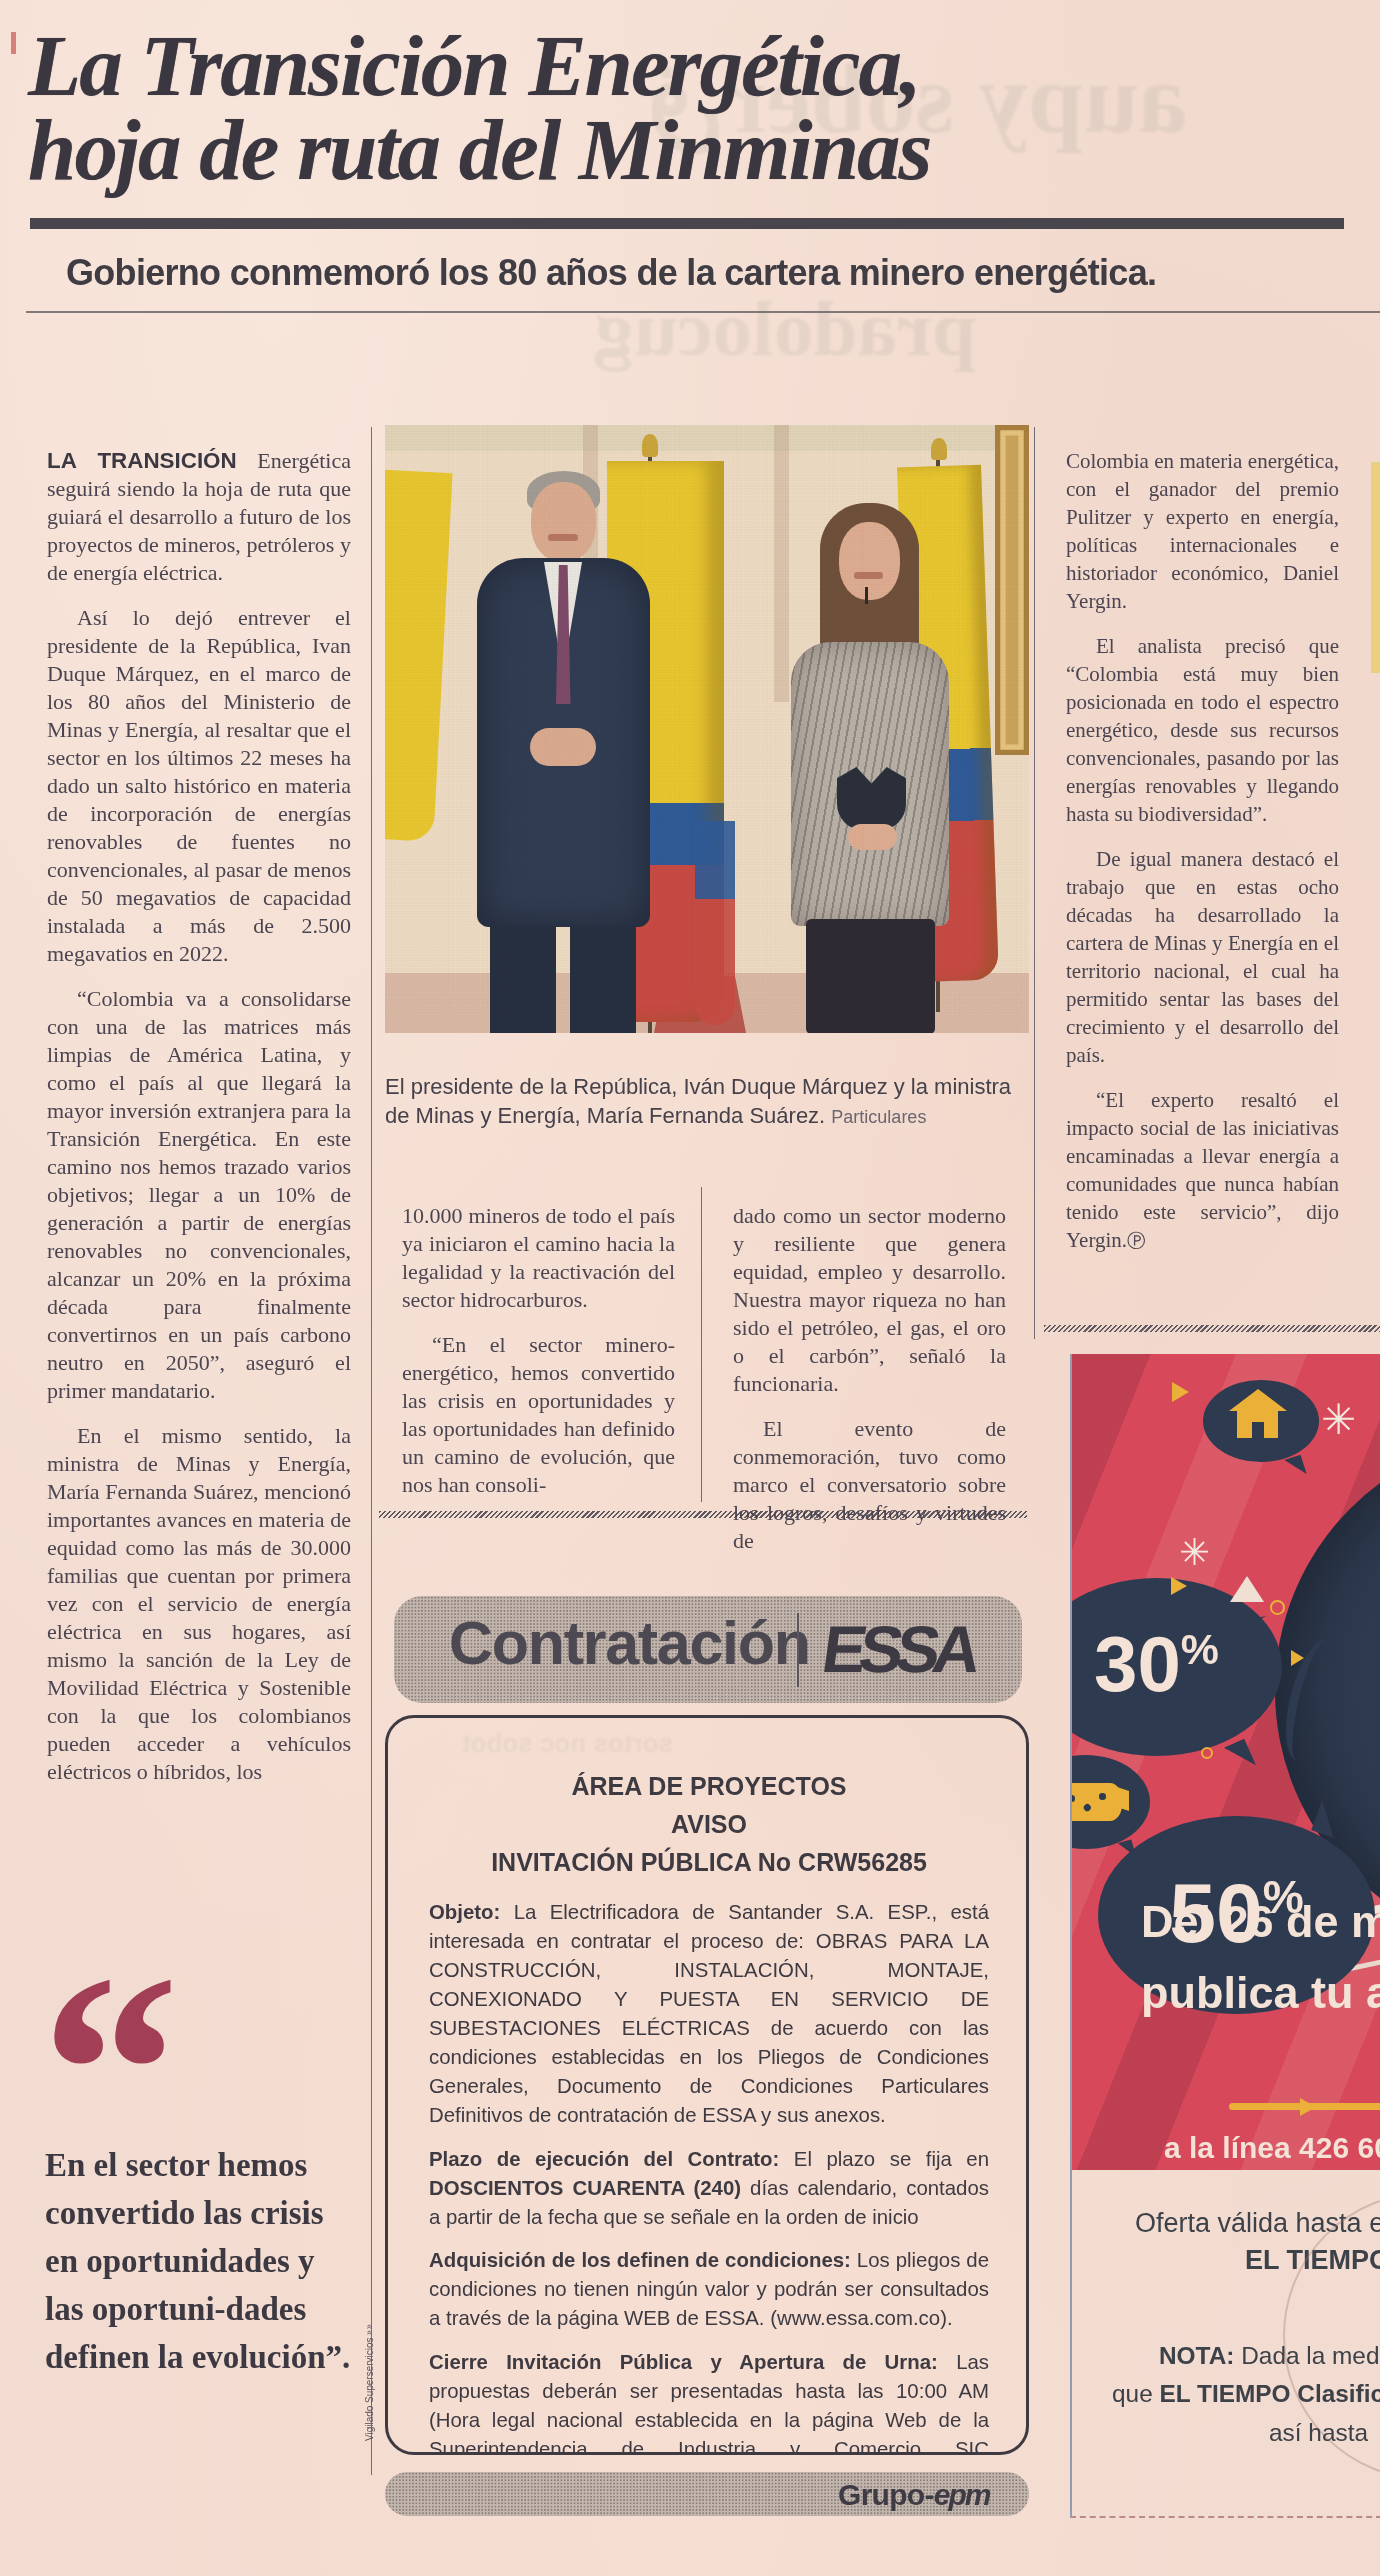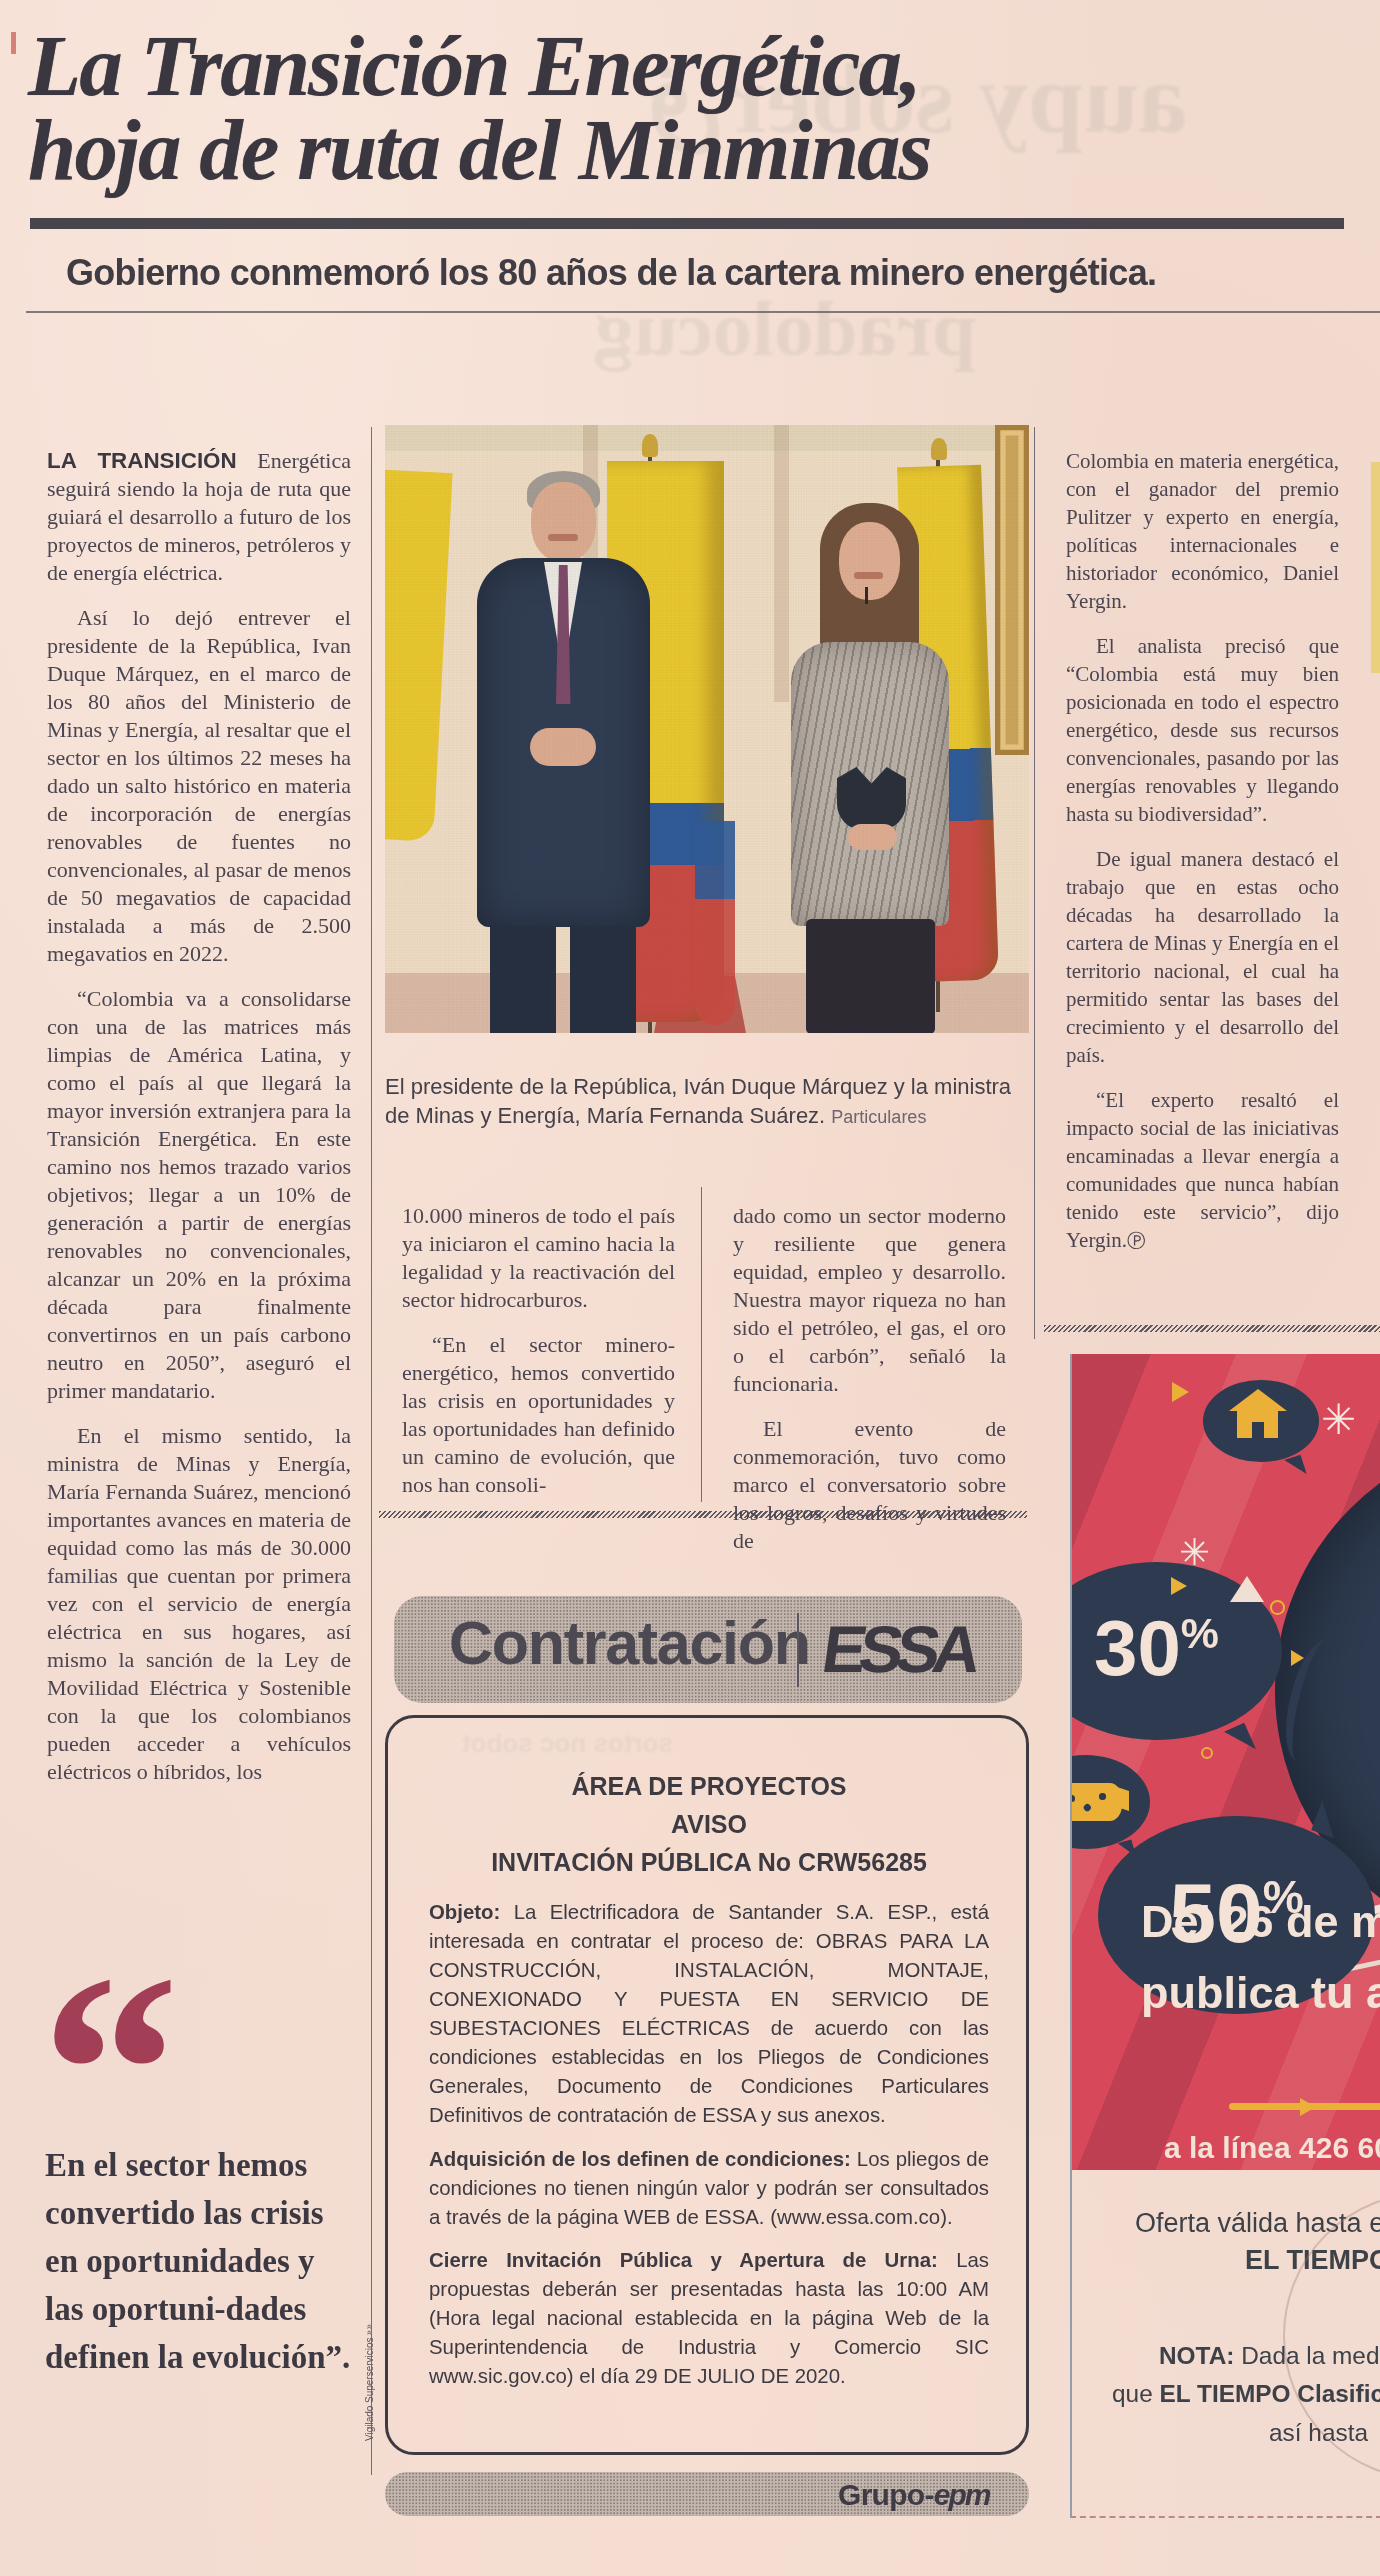--- a/index.html
+++ b/index.html
@@ -188,20 +188,21 @@
   <div class="abs ctr-label">Contratación</div>
   <div class="abs ctr-div"></div>
   <div class="abs essa-logo">ESSA</div>
 
   <div class="abs essa-box">
     <h3>ÁREA DE PROYECTOS</h3>
     <h3>AVISO</h3>
     <h3>INVITACIÓN PÚBLICA No CRW56285</h3>
     <div class="gap"></div>
     <p><b>Objeto:</b><span> La Electrificadora de Santander S.A. ESP., está interesada en contratar el proceso de:  OBRAS PARA LA CONSTRUCCIÓN, INSTALACIÓN, MONTAJE, CONEXIONADO Y PUESTA EN SERVICIO DE SUBESTACIONES ELÉCTRICAS de acuerdo con las condiciones establecidas en los Pliegos de Condiciones Generales, Documento de Condiciones Particulares Definitivos de contratación de ESSA y sus anexos.</span></p>
+    <p><b>Plazo de ejecución del Contrato:</b><span> El plazo se fija en </span><b>DOSCIENTOS CUARENTA (240)</b><span> días calendario, contados a partir de la fecha que se señale en la orden de inicio</span></p>
     <p><b>Adquisición de los definen de condiciones:</b><span> Los pliegos de condiciones no tienen ningún valor y podrán ser consultados a través de la página WEB de ESSA. (www.essa.com.co).</span></p>
     <p><b>Cierre Invitación Pública y Apertura de Urna:</b><span> Las propuestas deberán ser presentadas hasta las 10:00 AM (Hora legal nacional establecida en la página Web de la Superintendencia de Industria y Comercio SIC www.sic.gov.co) el día 29 DE JULIO DE 2020.</span></p>
   </div>
   <div class="abs vigilado">
     <span>Vigilado</span>
     <span>Superservicios</span>
     <span class="chev">»»</span>
   </div>
   <div class="abs graybar epm-bar"></div>
   <div class="abs epm-text"><span>Grupo-</span><i>epm</i></div>
@@ -216,21 +217,21 @@
       <div style="position:absolute;left:198px;top:613px;width:152px;height:4.6px;background:#e8d8cc;border-radius:2.6px;transform:rotate(-12deg);"></div>
       <div style="position:absolute;left:198px;top:246px;width:10.6px;height:10.6px;border:2.6px solid #eab038;border-radius:50%;"></div>
 
       <div class="bubble" style="left:131px;top:26px;width:116px;height:82px;">
         <div style="position:absolute;left:34px;top:29px;width:41px;height:29px;background:#eab038;"></div>
         <div style="position:absolute;left:26px;top:9.2px;width:0;height:0;border-left:29px solid transparent;border-right:29px solid transparent;border-bottom:22.4px solid #eab038;"></div>
         <div style="position:absolute;left:49px;top:42px;width:12px;height:16px;background:#2d3a4f;"></div>
         <div class="tail" style="left:84px;top:77px;border-left:17px solid transparent;border-top:20px solid #2d3a4f;transform:rotate(-18deg);"></div>
       </div>
 
-      <div class="bubble" style="left:-41px;top:208px;width:251px;height:178px;">
+      <div class="bubble" style="left:-41px;top:224px;width:251px;height:178px;">
         <div class="pct-txt" style="top:41px;font-size:78px;"><span>30</span><span class="pct-sup">%</span></div>
         <div class="tail" style="left:198px;top:164px;border-left:22.4px solid transparent;border-top:29px solid #2d3a4f;transform:rotate(-24deg);"></div>
       </div>
 
       <div class="bubble" style="left:-51px;top:401px;width:129px;height:94px;">
         <div style="position:absolute;left:32px;top:28px;width:69px;height:38px;background:#eab038;border-radius:12px/16px;"></div>
 
         <div style="position:absolute;left:96px;top:34px;width:12px;height:20px;background:#eab038;transform:skewY(18deg);"></div>
         <div style="position:absolute;left:47px;top:40px;width:6.6px;height:6.6px;background:#2d3a4f;border-radius:50%;"></div>
         <div style="position:absolute;left:63px;top:49px;width:6.6px;height:6.6px;background:#2d3a4f;border-radius:50%;transform:rotate(45deg);"></div>

